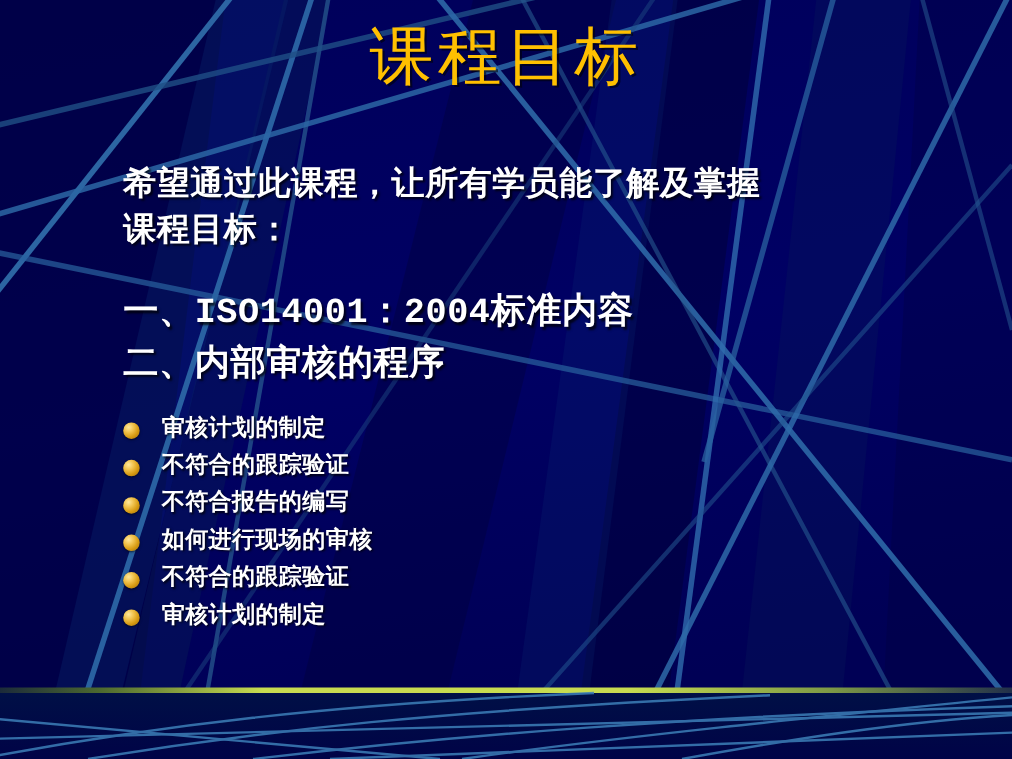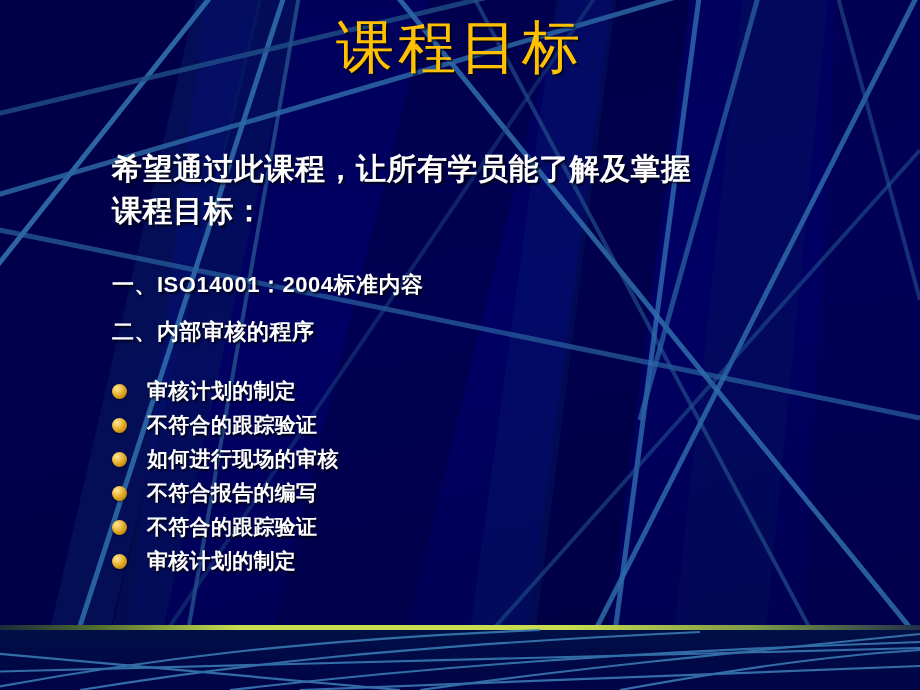--- a/index.html
+++ b/index.html
@@ -30,51 +30,52 @@
     position: absolute;
     top: 22px;
     left: 0;
     width: 920px;
     text-align: center;
     z-index: 5;
   }
   #title-text {
     display: inline-block;
     color: #FFC000;
-    font-family: Liberation Mono, monospace;
+    font-family: Liberation Sans, sans-serif;
     font-size: 58px;
     font-weight: 400;
     letter-spacing: 4px;
     line-height: 1.05;
     text-shadow: 2px 2px 0 rgba(0,0,0,0.55);
     white-space: nowrap;
   }
 
   
   #body-block {
     position: absolute;
     left: 112px;
     top: 148px;
     width: 740px;
     z-index: 5;
+    font-family: Liberation Mono, monospace;
   }
 
   .intro-line {
     color: #FFFFFF;
     font-size: 30px;
     font-weight: 700;
     line-height: 42px;
     letter-spacing: 0.5px;
     text-shadow: 2px 2px 2px rgba(0,0,0,0.75);
     white-space: nowrap;
   }
 
   .numbered-line {
     color: #FFFFFF;
-    font-size: 22px;
+    font-size: 32px;
     font-weight: 700;
     line-height: 34px;
     letter-spacing: 0.5px;
     text-shadow: 2px 2px 2px rgba(0,0,0,0.75);
     white-space: nowrap;
   }
   #num-1 { margin-top: 36px; }
   #num-2 { margin-top: 13px; }
 
   #bullet-list {
@@ -198,28 +199,28 @@
       <li class="bullet-item">
         <span class="bullet-marker"></span>
         <span class="bullet-label">审核计划的制定</span>
       </li>
       <li class="bullet-item">
         <span class="bullet-marker"></span>
         <span class="bullet-label">不符合的跟踪验证</span>
       </li>
       <li class="bullet-item">
         <span class="bullet-marker"></span>
+        <span class="bullet-label">不符合报告的编写</span>
+      </li>
+      <li class="bullet-item">
+        <span class="bullet-marker"></span>
         <span class="bullet-label">如何进行现场的审核</span>
       </li>
       <li class="bullet-item">
         <span class="bullet-marker"></span>
-        <span class="bullet-label">不符合报告的编写</span>
-      </li>
-      <li class="bullet-item">
-        <span class="bullet-marker"></span>
         <span class="bullet-label">不符合的跟踪验证</span>
       </li>
       <li class="bullet-item">
         <span class="bullet-marker"></span>
         <span class="bullet-label">审核计划的制定</span>
       </li>
     </ul>
 
   </div>
 

